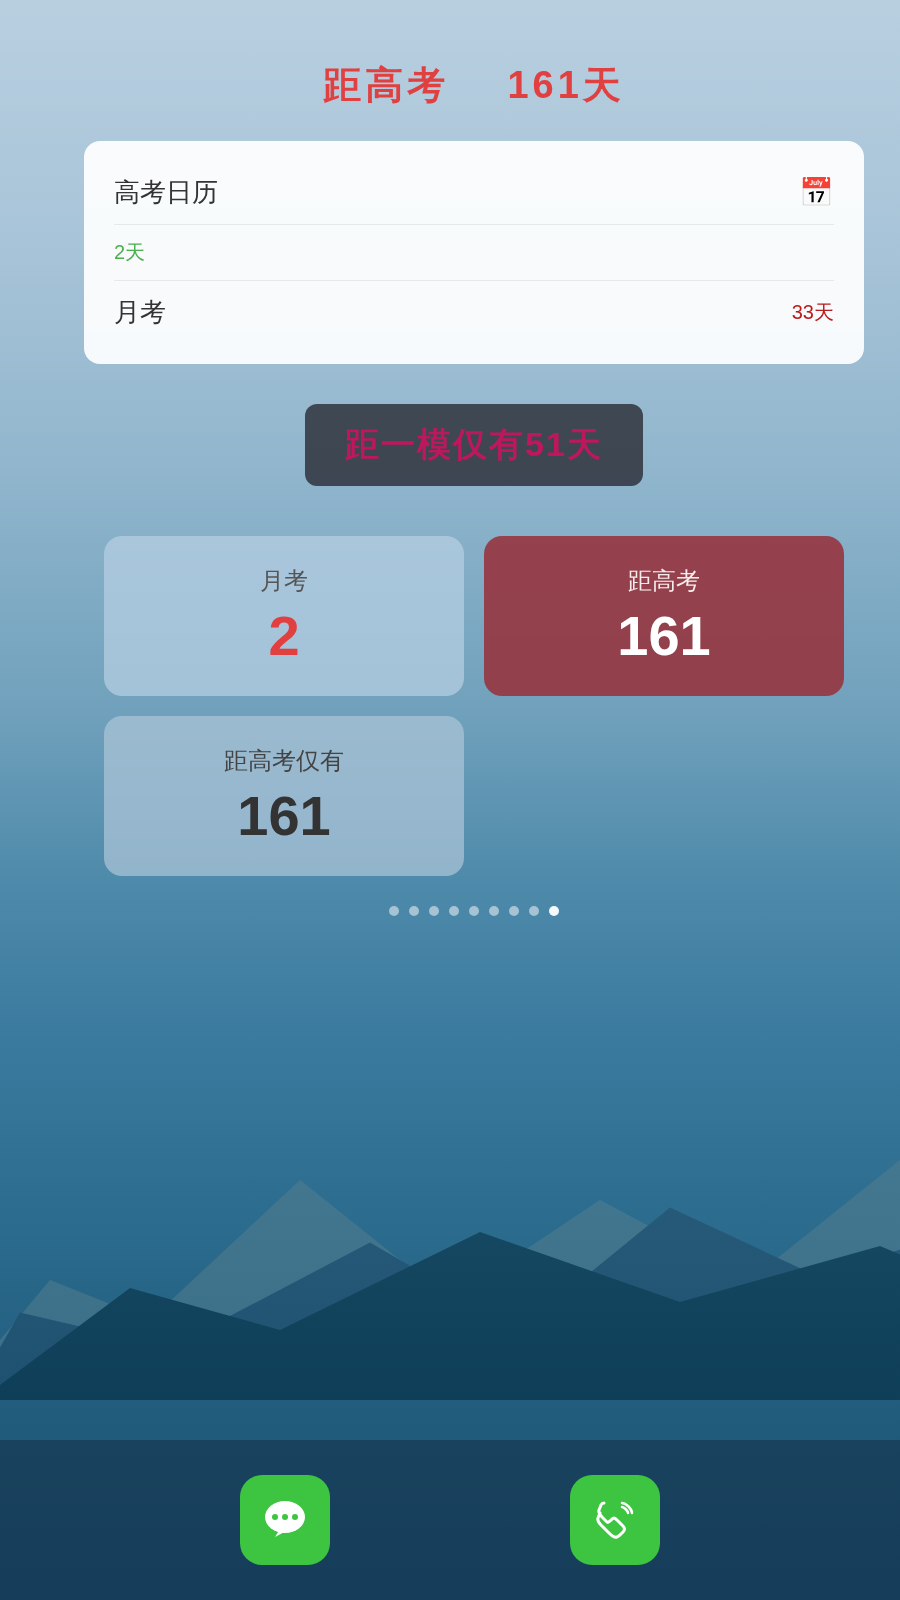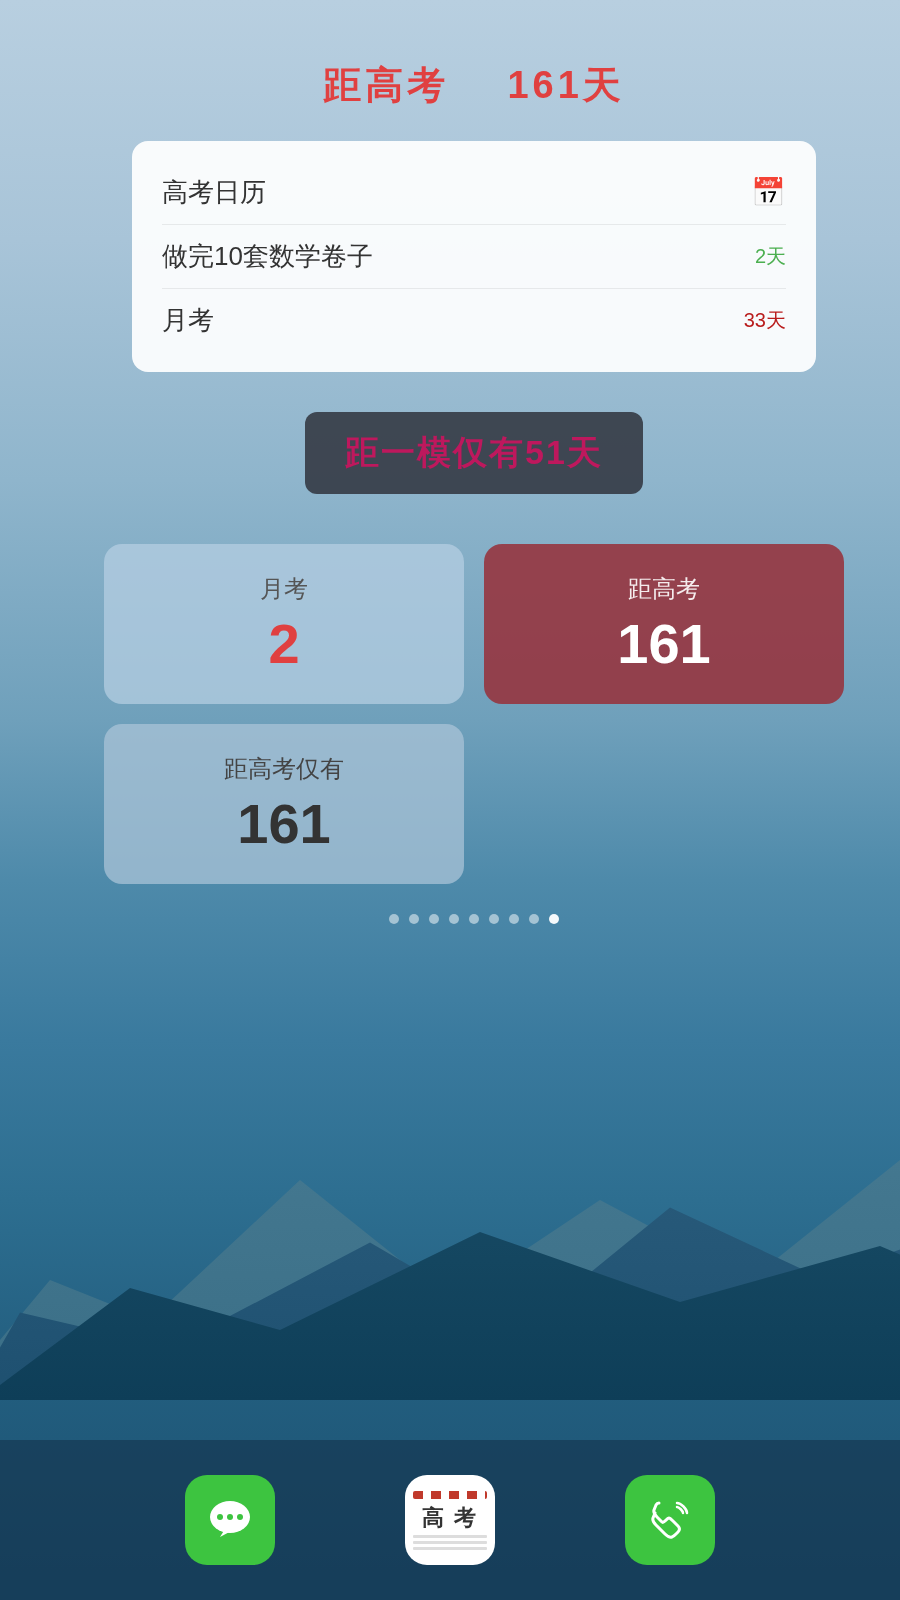--- a/index.html
+++ b/index.html
@@ -88,21 +88,21 @@
       font-weight: 600;
       color: #e04040;
       margin-bottom: 30px;
       letter-spacing: 4px;
     }
 
     
     .card-widget {
       background: rgba(255, 255, 255, 0.92);
       border-radius: 16px;
-      width: 684px;
+      width: 780px;
       padding: 20px 30px;
       margin-bottom: 40px;
     }
 
     .card-row {
       display: flex;
       justify-content: space-between;
       align-items: center;
       padding: 14px 0;
       border-bottom: 1px solid rgba(0,0,0,0.07);
@@ -321,21 +321,20 @@
     &nbsp;&nbsp;
     <span>161天</span>
   </div>
 
   <div class="card-widget">
     <div class="card-row">
       <span class="card-row-title">高考日历</span>
       <span class="calendar-icon">📅</span>
     </div>
     <div class="card-row">
-      <span class="card-row-title">做完10套数学卷子</span>
       <span class="card-row-value green">2天</span>
     </div>
     <div class="card-row">
       <span class="card-row-title">月考</span>
       <span class="card-row-value blue">33天</span>
     </div>
   </div>
 
   <div class="alert-banner">
     <span class="alert-banner-text">距一模仅有51天</span>
@@ -380,29 +379,20 @@
   <div class="dock-icon messages">
     <svg width="50" height="50" viewBox="0 0 50 50">
       <ellipse cx="25" cy="22" rx="20" ry="16" fill="white"></ellipse>
       <circle cx="15" cy="22" r="3" fill="#3dc440"></circle>
       <circle cx="25" cy="22" r="3" fill="#3dc440"></circle>
       <circle cx="35" cy="22" r="3" fill="#3dc440"></circle>
       <polygon points="20,34 15,42 30,34" fill="white"></polygon>
     </svg>
   </div>
 
-  <div class="dock-icon gaokao-app">
-    <div class="gaokao-top-bar"></div>
-    <div class="gaokao-text">高 考</div>
-    <div class="gaokao-calendar-lines">
-      <div class="cal-line"></div>
-      <div class="cal-line"></div>
-      <div class="cal-line"></div>
-    </div>
-  </div>
 
   <div class="dock-icon phone">
     <svg width="50" height="50" viewBox="0 0 50 50">
       <path d="M14 8 C14 8 12 8 11 10 L9 15 C9 15 8 18 12 22 L17 27 C17 27 18 28 20 26 C22 24 23 23 24 23 C25 23 26 24 28 26 L33 31 C35 33 35 35 33 37 L31 39 C29 41 27 42 27 42 C27 42 24 43 20 39 L11 30 C7 26 8 23 8 23 L10 18" stroke="white" stroke-width="3" fill="none" stroke-linecap="round"></path>
       <path d="M32 8 C36 8 42 14 42 18" stroke="white" stroke-width="2.5" fill="none" stroke-linecap="round"></path>
       <path d="M32 12 C34 12 38 16 38 18" stroke="white" stroke-width="2.5" fill="none" stroke-linecap="round"></path>
     </svg>
   </div>
 
 </div>

